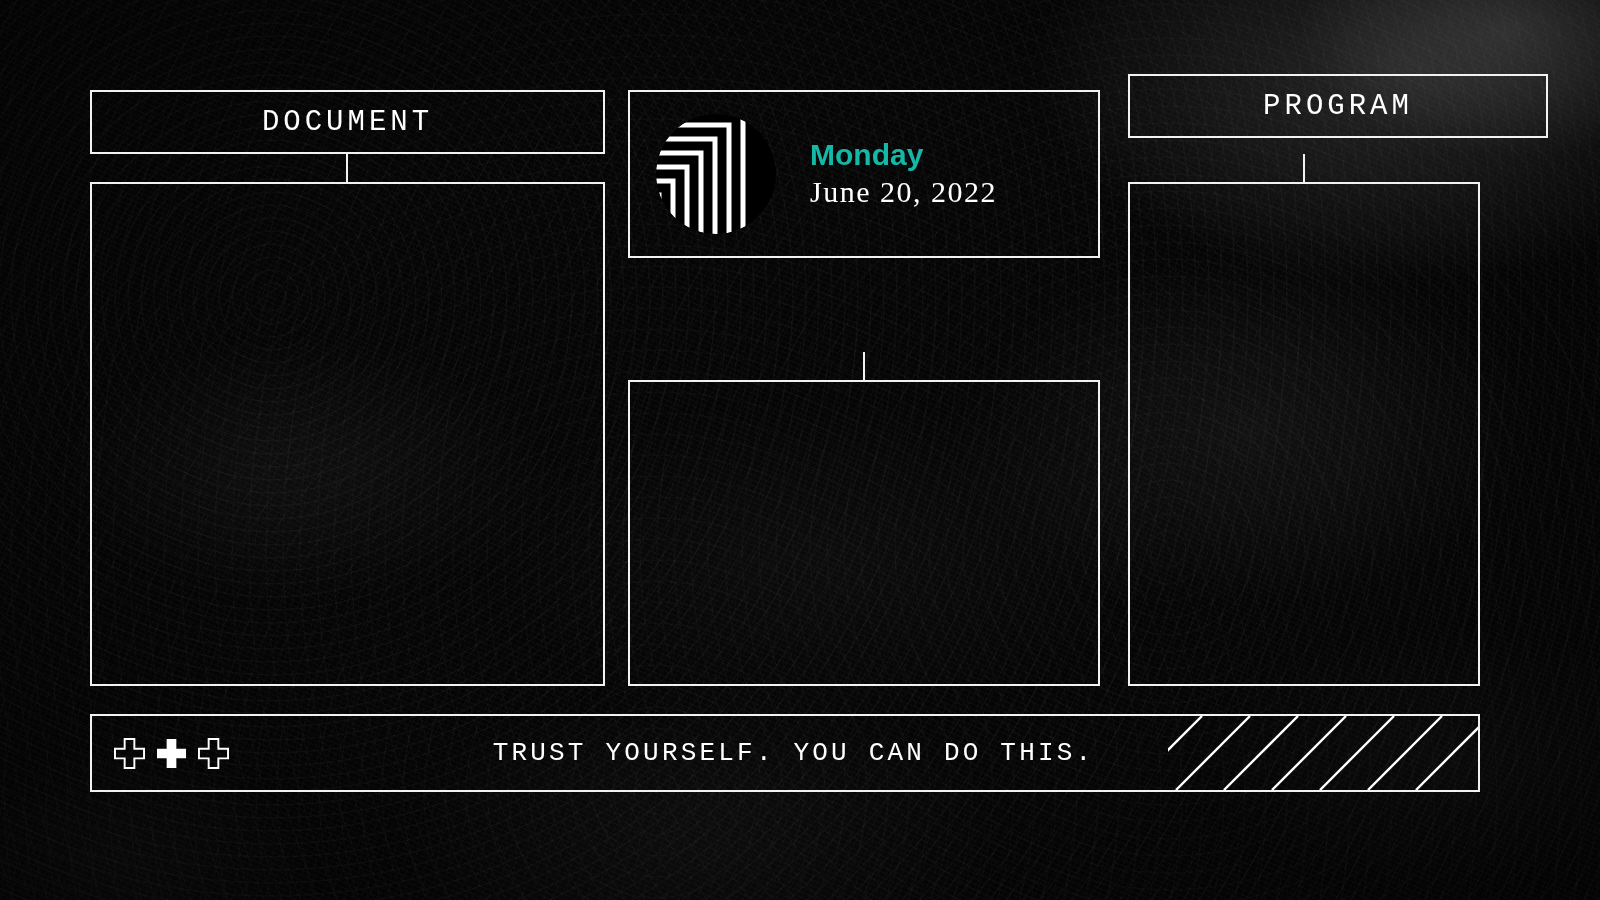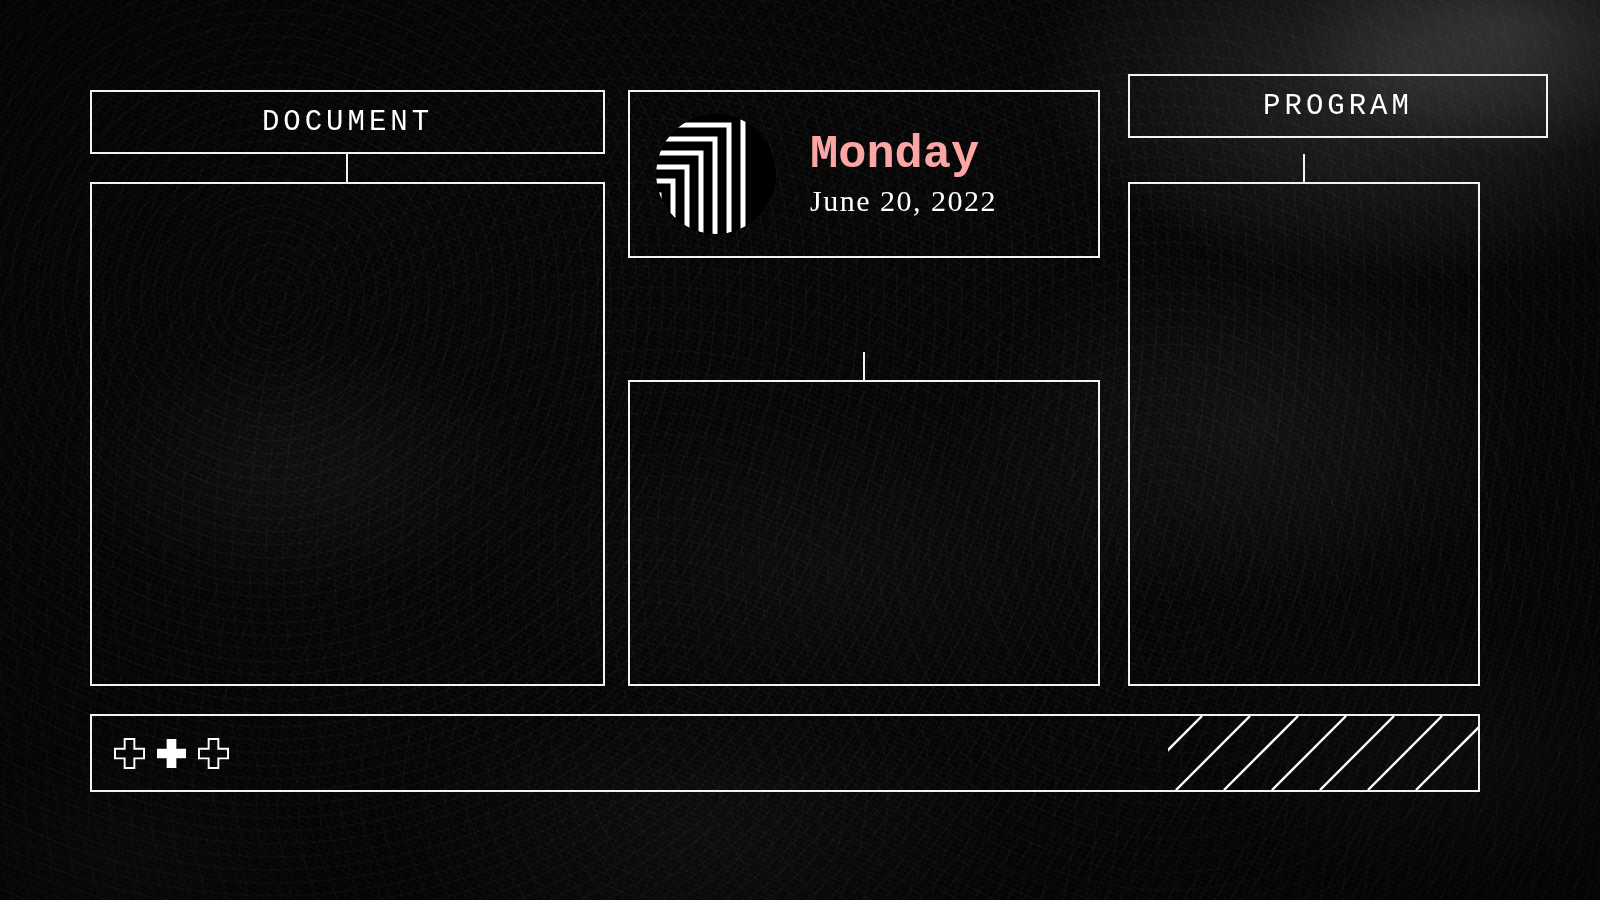--- a/index.html
+++ b/index.html
@@ -105,26 +105,26 @@
   #logo-mark {
     width: 120px;
     height: 120px;
     flex: 0 0 120px;
     border-radius: 50%;
     overflow: hidden;
     position: relative;
   }
   #date-text { display: flex; flex-direction: column; justify-content: center; }
   #day-name {
-    font-family: Liberation Mono, monospace;
+    font-family: Liberation Sans, sans-serif;
     font-weight: 700;
-    font-size: 47px;
+    font-size: 30px;
     letter-spacing: 0px;
     line-height: 1.05;
-    color: #fca5a5;
+    color: #14b8a6;
   }
   #full-date {
     font-family: Liberation Serif, serif;
     font-size: 30px;
     letter-spacing: 1.5px;
     margin-top: 5px;
     color: #ffffff;
   }
 
   
@@ -236,20 +236,23 @@
         <path d="M11 1 H21 V11 H31 V21 H21 V31 H11 V21 H1 V11 H11 Z" fill="none" stroke="#ffffff" stroke-width="2"></path>
       </svg>
       <svg class="cross" viewBox="0 0 32 32">
         <path d="M11 1 H21 V11 H31 V21 H21 V31 H11 V21 H1 V11 H11 Z" fill="#ffffff"></path>
       </svg>
       <svg class="cross" viewBox="0 0 32 32">
         <path d="M11 1 H21 V11 H31 V21 H21 V31 H11 V21 H1 V11 H11 Z" fill="none" stroke="#ffffff" stroke-width="2"></path>
       </svg>
     </div>
 
+    <div id="quote-wrap">
+      <span id="quote-text">TRUST YOURSELF. YOU CAN DO THIS.</span>
+    </div>
 
     <div id="stripes">
       <svg width="310" height="74" viewBox="0 0 310 74" preserveAspectRatio="none" aria-hidden="true">
         <g stroke="#ffffff" stroke-width="2.4" fill="none">
           <line x1="-40" y1="74" x2="34" y2="0"></line>
           <line x1="8" y1="74" x2="82" y2="0"></line>
           <line x1="56" y1="74" x2="130" y2="0"></line>
           <line x1="104" y1="74" x2="178" y2="0"></line>
           <line x1="152" y1="74" x2="226" y2="0"></line>
           <line x1="200" y1="74" x2="274" y2="0"></line>

